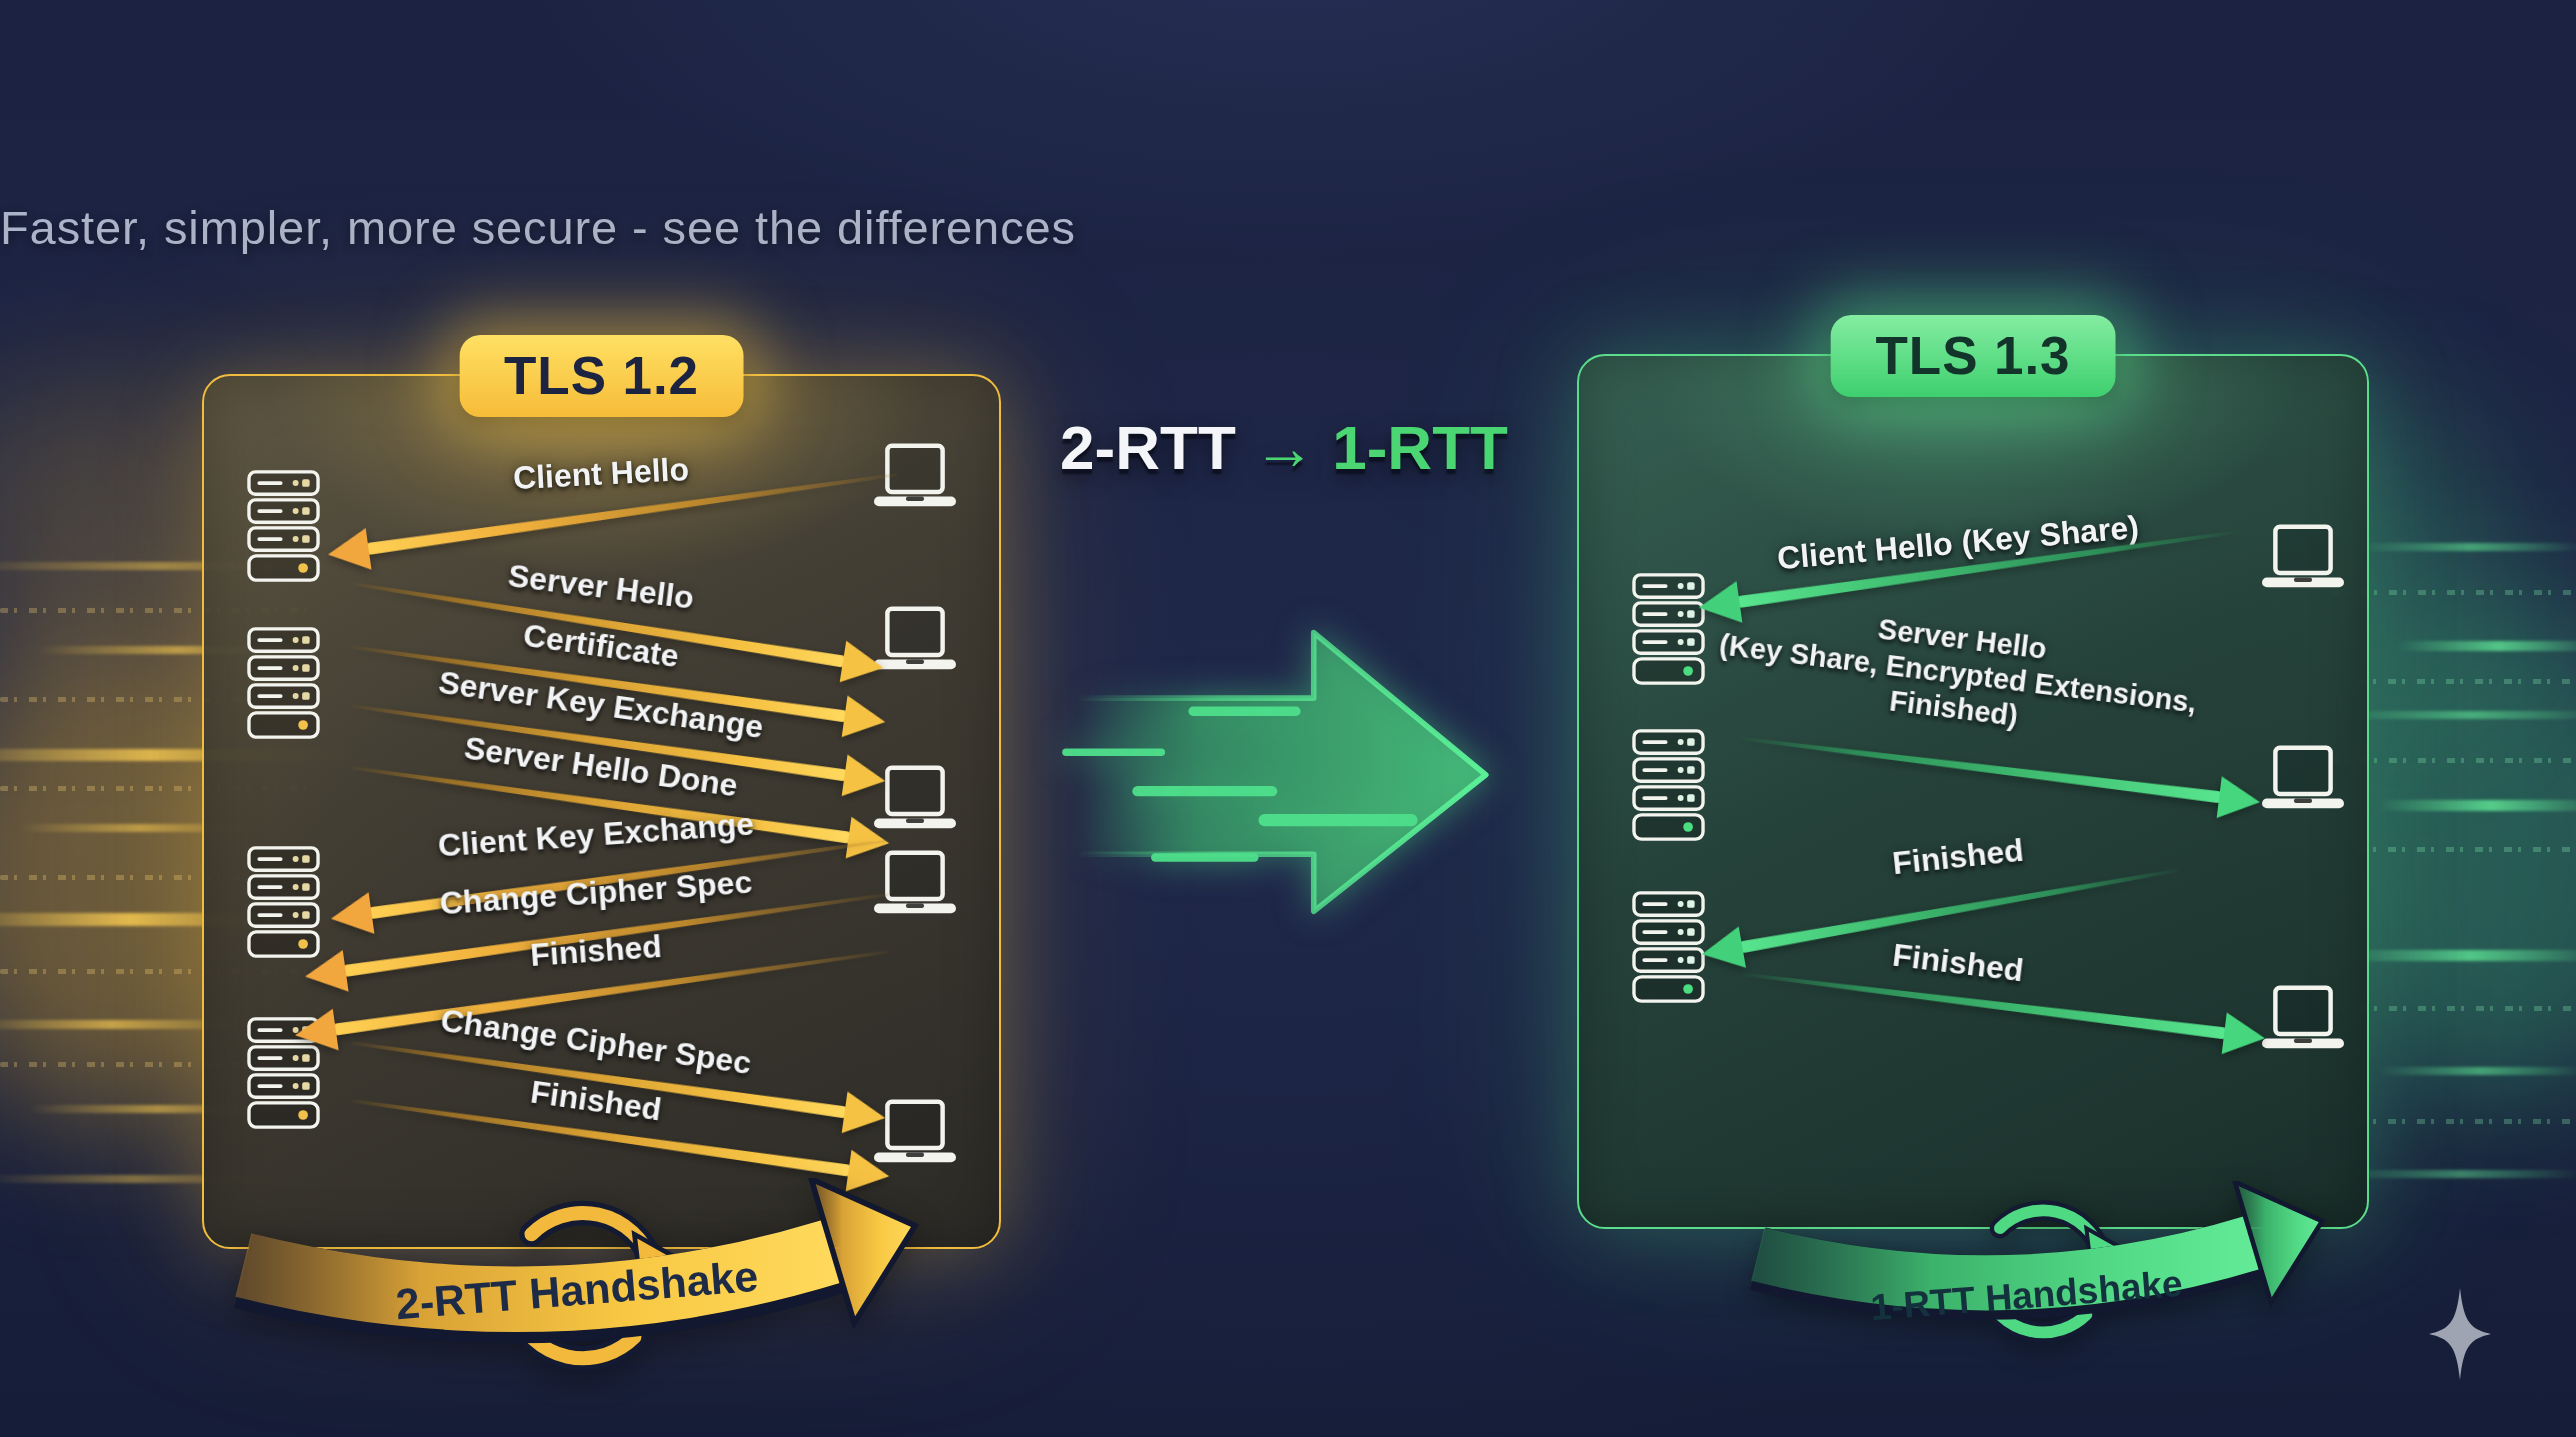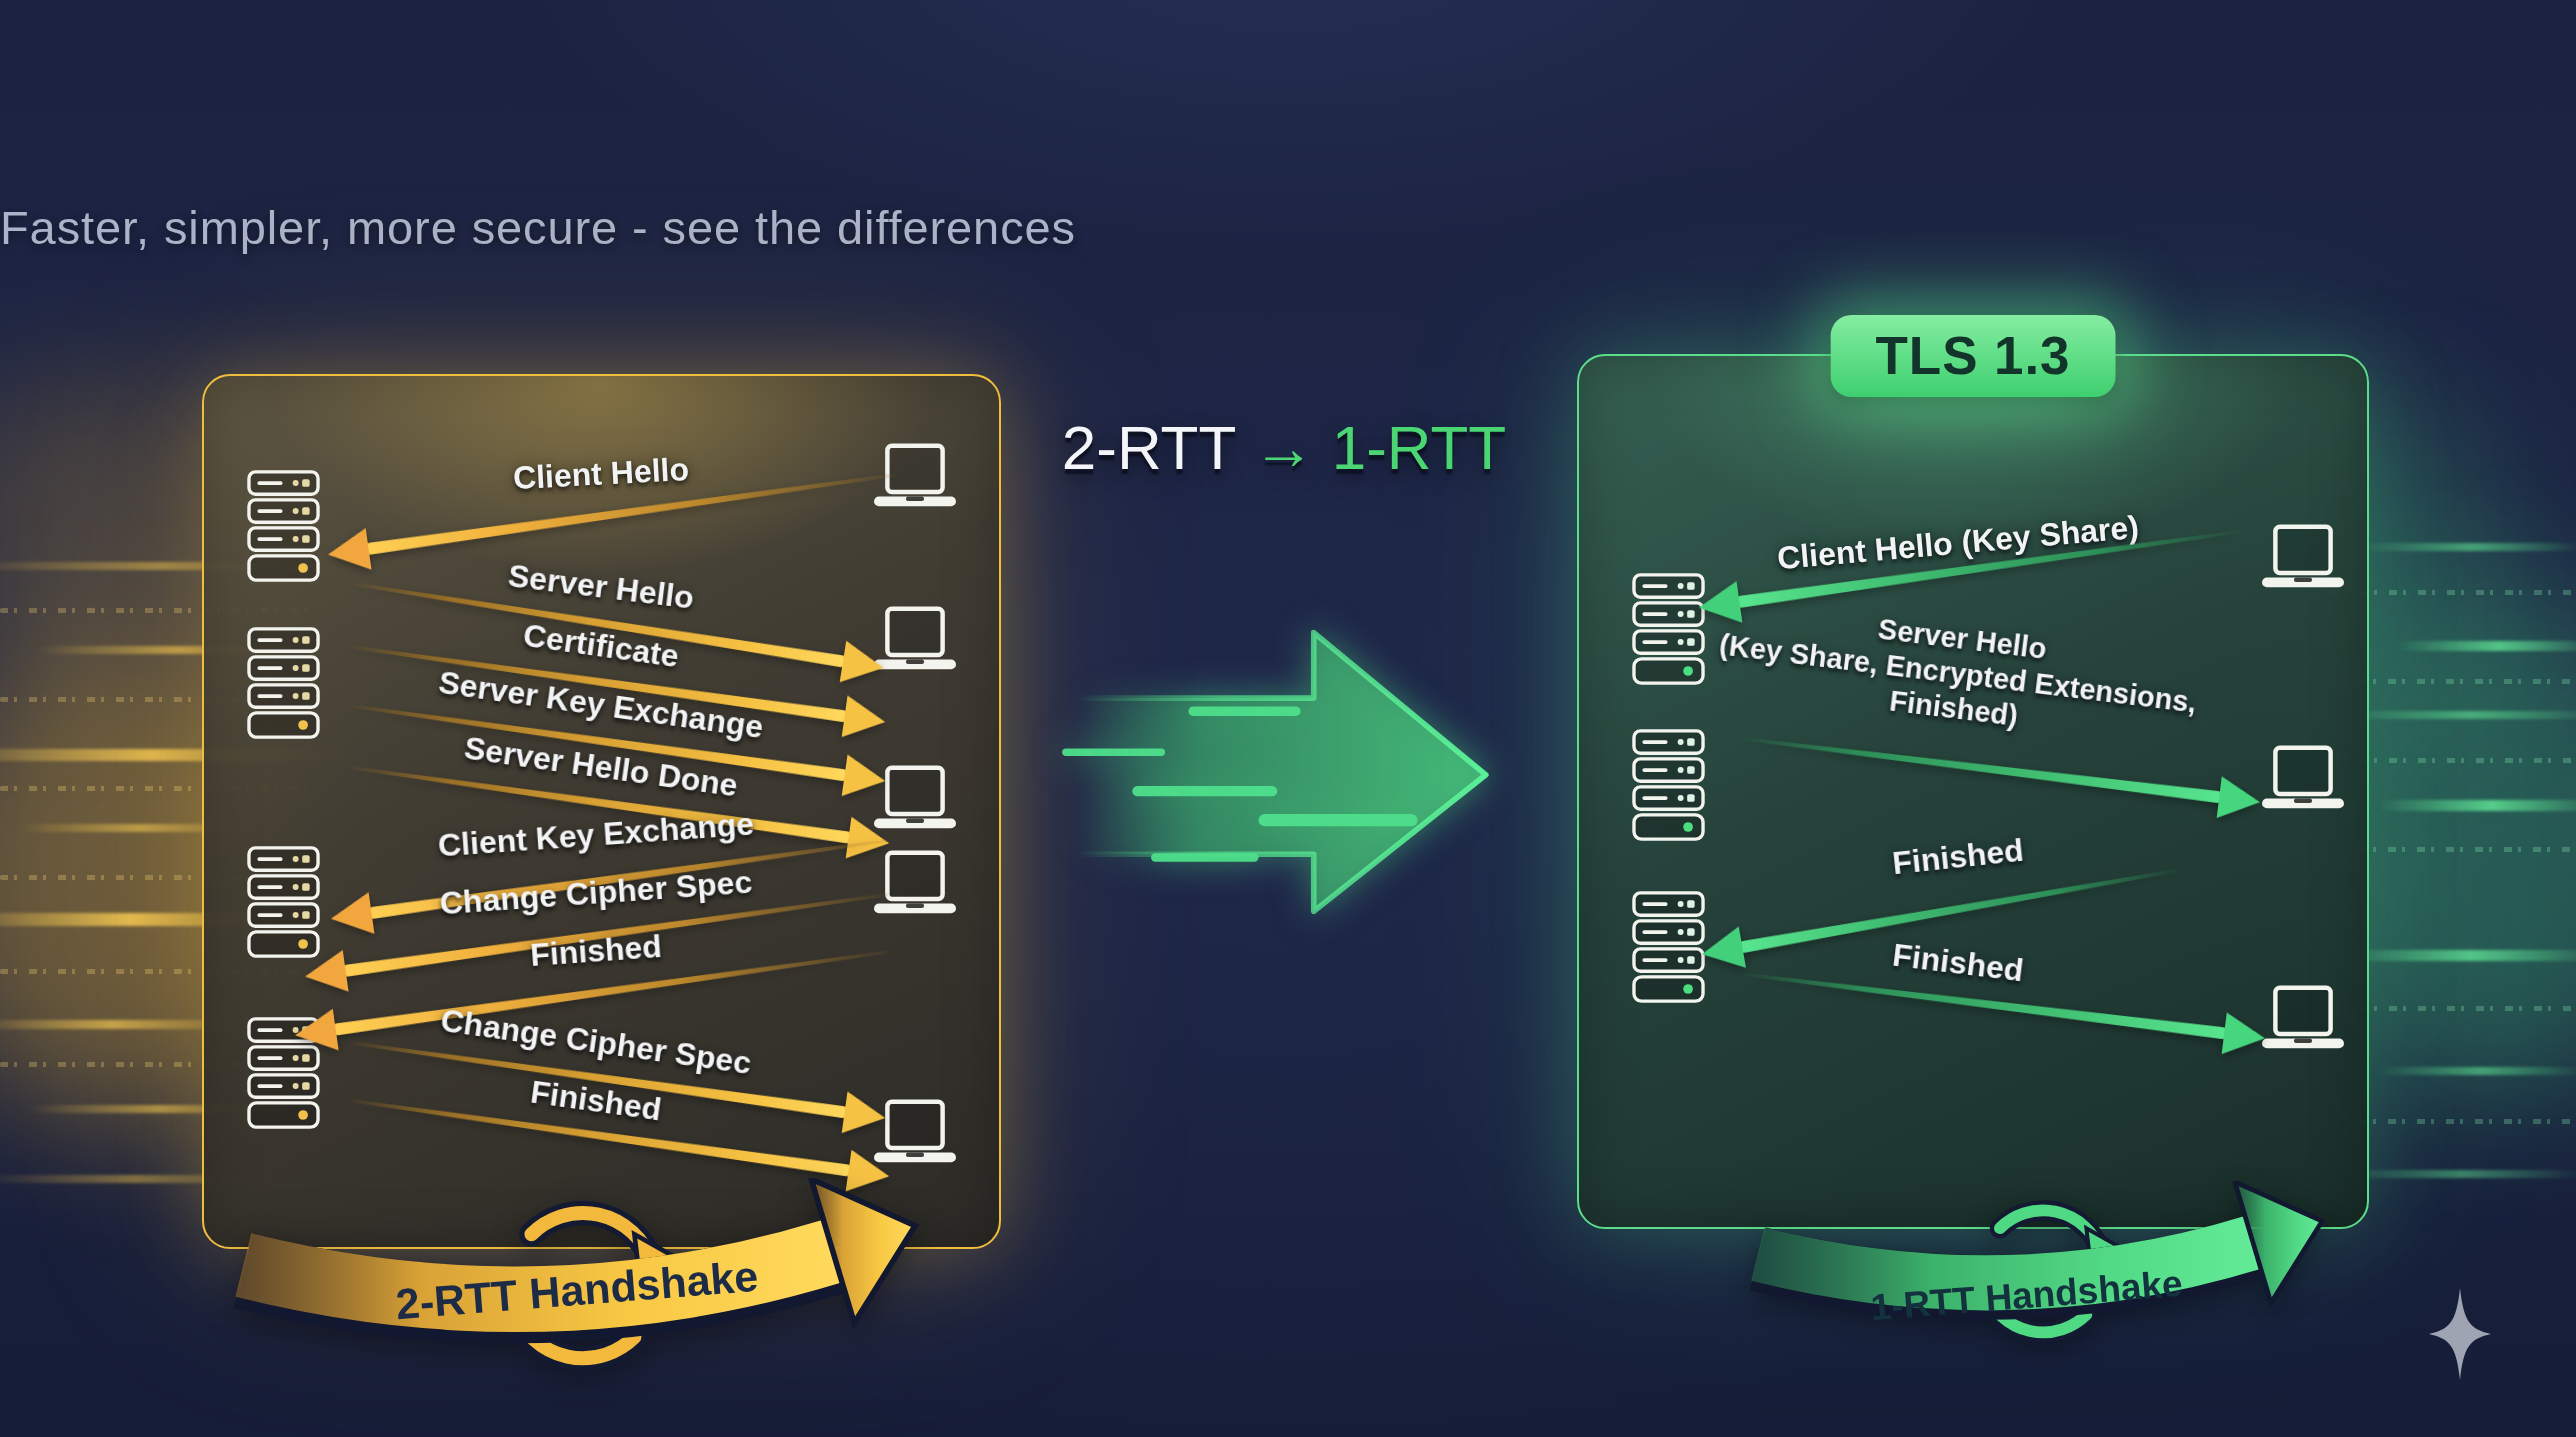--- a/index.html
+++ b/index.html
@@ -84,21 +84,21 @@
   .gold-r .shaft{background:linear-gradient(90deg,rgba(120,85,30,.12),#9a7026 20%,#d9a032 48%,#f6c243 80%,#ffd95e 100%);}
   .gold-r{--hc:#f6c243;}
   .gold-l .shaft{background:linear-gradient(90deg,#ffd054,#f0b03c 28%,#bd882c 62%,rgba(120,85,30,.12) 100%);}
   .gold-l{--hc:#f2a73e;}
   .green-r .shaft{background:linear-gradient(90deg,rgba(35,90,60,.12),#2d8f58 25%,#3fbc70 60%,#58e68f 100%);}
   .green-r{--hc:#46d67e;}
   .green-l .shaft{background:linear-gradient(90deg,#58e68f,#3fbc70 35%,#2d8f58 72%,rgba(35,90,60,.12) 100%);}
   .green-l{--hc:#43d07a;}
   
   .center-note{position:absolute;left:1284px;top:412px;transform:translateX(-50%);text-align:center;white-space:nowrap;}
-  .center-note .line1{font-size:62px;font-weight:normal;color:#f4f5f8;
+  .center-note .line1{font-size:62px;font-weight:bold;color:#f4f5f8;
     text-shadow:0 4.7px 1.9px rgba(10,14,28,.8),0 7.5px 20.6px rgba(0,0,0,.5);}
   .center-note .line2{font-size:60px;font-weight:bold;color:#f4f5f8;margin-top:5.6px;
     text-shadow:0 4.7px 1.9px rgba(10,14,28,.8),0 7.5px 20.6px rgba(0,0,0,.5);}
   .center-note .accent{color:#4bd673;}
   .big-arrow{position:absolute;left:1048px;top:599px;pointer-events:none;
     filter:drop-shadow(0 0 17px rgba(80,230,140,.55));}
   
   .ribbon{position:absolute;pointer-events:none;filter:drop-shadow(0 9.4px 15px rgba(0,0,0,.35));}
   .ribbon-label{
     position:absolute;text-align:center;font-weight:bold;white-space:nowrap;pointer-events:none;
@@ -201,20 +201,21 @@
     <div class="dataline dataline-green" style="left:2331px;top:758px;width:245px;"></div>
     <div class="dataline dataline-green" style="left:2359px;top:847px;width:217px;"></div>
     <div class="dataline dataline-green" style="left:2331px;top:1006px;width:245px;"></div>
     <div class="dataline dataline-green" style="left:2359px;top:1119px;width:217px;"></div>
   </div>
 
   <div class="subtitle">Faster, simpler, more secure - see the differences</div>
 
   <div class="panel panel-12">
     <div class="panel-glow"></div>
+    <div class="badge badge-12">TLS 1.2</div>
 
     <div class="p12-servers">
       <svg class="icon server-icon" style="left:43px;top:94px;" viewBox="0 0 78 120" width="73" height="112">
           <use href="#sym-server"></use>
         </svg>
       <svg class="icon server-icon" style="left:43px;top:251px;" viewBox="0 0 78 120" width="73" height="112">
           <use href="#sym-server"></use>
         </svg>
       <svg class="icon server-icon" style="left:43px;top:470px;" viewBox="0 0 78 120" width="73" height="112">
           <use href="#sym-server"></use>

